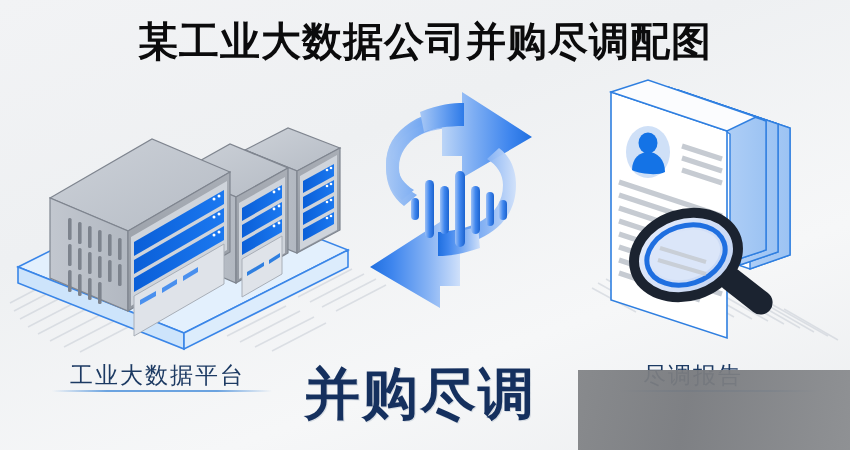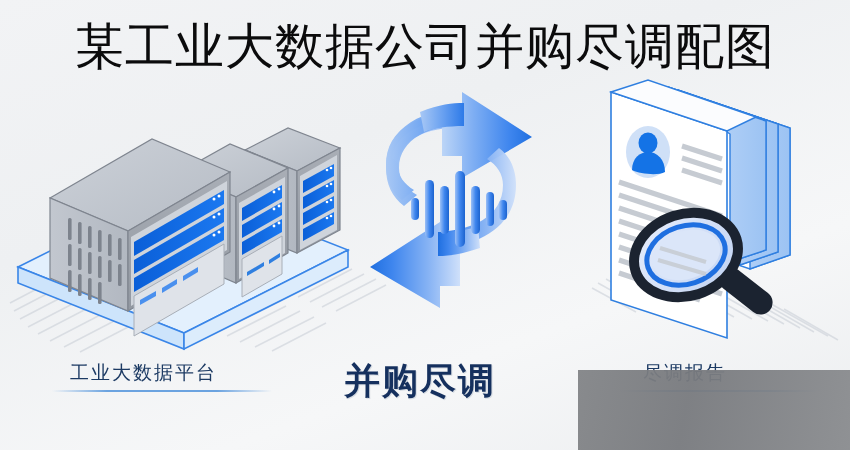--- a/index.html
+++ b/index.html
@@ -16,46 +16,46 @@
     font-family: "Liberation Sans", "DejaVu Sans", sans-serif;
   }
 
   
   #title {
     position: absolute;
     top: 14px;
     left: 0;
     width: 850px;
     text-align: center;
-    font-size: 49px;
-    font-weight: 400;
+    font-size: 40px;
+    font-weight: 700;
     letter-spacing: 1px;
     color: #0b0b0c;
     white-space: nowrap;
   }
 
   
   #center-caption {
     position: absolute;
     left: 285px;
     top: 357px;
     width: 270px;
     text-align: center;
-    font-size: 36px;
+    font-size: 56px;
     font-weight: 700;
     color: #15305e;
     letter-spacing: 2px;
     text-shadow: 1px 1px 0 rgba(190,198,210,.55);
     white-space: nowrap;
   }
 
   
   .sub-label {
     position: absolute;
-    font-size: 19px;
+    font-size: 23px;
     color: #1c3a63;
     letter-spacing: 2px;
     white-space: nowrap;
   }
   #label-left { left: 70px; top: 360px; }
   #label-right { left: 643px; top: 360px; }
   .sub-underline {
     position: absolute;
     height: 1.5px;
     background: linear-gradient(90deg, rgba(96,150,220,0) 0%, #6ba3e0 25%, #6ba3e0 75%, rgba(96,150,220,0) 100%);

